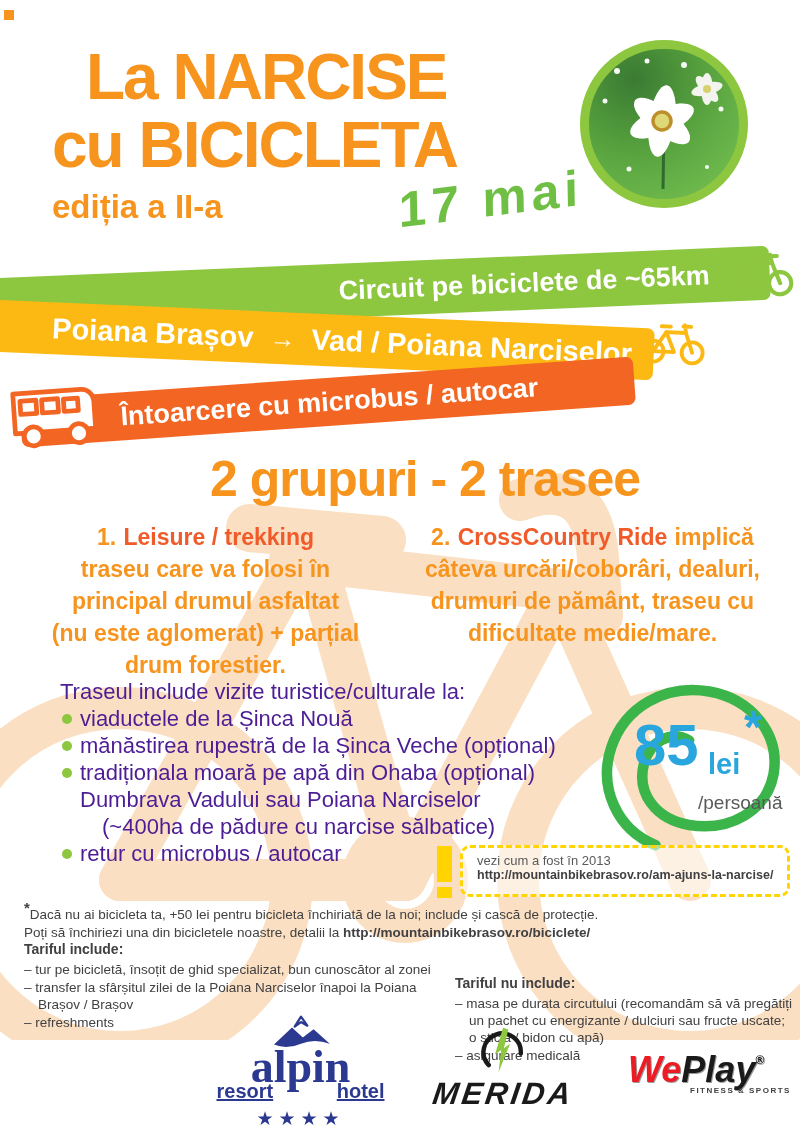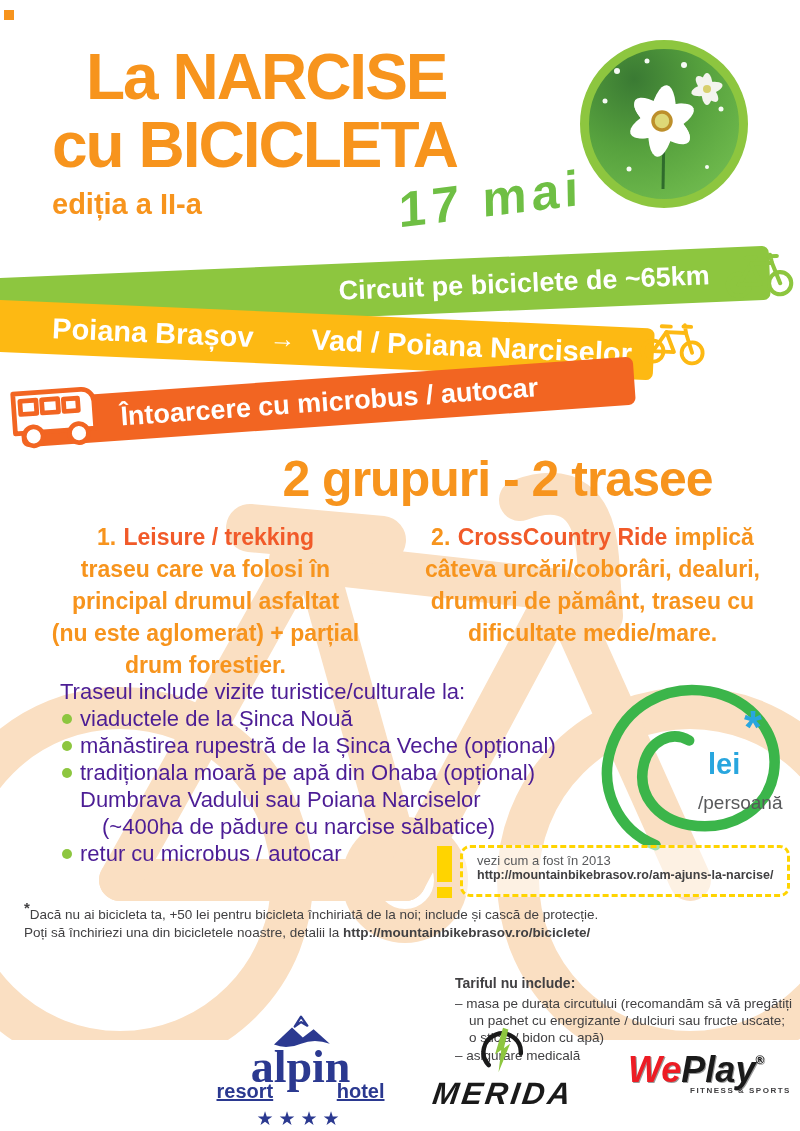--- a/index.html
+++ b/index.html
@@ -9,21 +9,21 @@
   
   .watermark{position:absolute;left:-80px;top:400px;width:960px;height:640px;z-index:0;}
 
   .corner-square{position:absolute;left:4px;top:10px;width:10px;height:10px;background:#f7941d;}
 
   
   .title{position:absolute;margin:0;color:#f7941d;font-weight:bold;font-size:64px;
          letter-spacing:-2px;line-height:66px;z-index:2;}
   .title.l1{left:86px;top:44px;}
   .title.l2{left:52px;top:112px;}
-  .edition{position:absolute;left:52px;top:188px;color:#f7941d;font-weight:bold;font-size:29px;z-index:2;}
+  .edition{position:absolute;left:52px;top:188px;color:#f7941d;font-weight:bold;font-size:33px;z-index:2;}
   .date{position:absolute;left:398px;top:170px;color:#6fbf44;font-weight:bold;font-size:50px;
         letter-spacing:5px;transform:rotate(-7deg) skewX(-6deg);z-index:2;}
   .flower{position:absolute;left:580px;top:40px;width:150px;height:150px;border:9px solid #8dc63f;
           border-radius:50%;overflow:hidden;z-index:3;
           background:radial-gradient(circle at 30% 20%,#3a7a33,#57a23e 45%,#6ab54a 75%,#79c05a);}
   .flower svg{width:100%;height:100%;}
 
   
   .banner{position:absolute;color:#fff;font-weight:bold;display:flex;align-items:center;
           border-radius:7px;z-index:2;white-space:nowrap;}
@@ -34,21 +34,21 @@
   .banner-yellow .arrow{margin:0 16px;font-size:26px;}
   .banner-orange{left:20px;top:378px;width:615px;height:48px;background:#f26522;
                  transform:rotate(-4deg);font-size:27px;padding-left:100px;box-sizing:border-box;}
   .bike-icon{position:absolute;z-index:2;}
   .bike-icon.green{left:722px;top:244px;width:74px;height:58px;color:#8dc63f;transform:rotate(-2.4deg);}
   .bike-icon.yellow{left:638px;top:314px;width:70px;height:55px;color:#fdb913;transform:rotate(2.5deg);}
   .bus-icon{position:absolute;left:6px;top:380px;width:96px;height:70px;color:#f26522;
             transform:rotate(-4deg);z-index:3;}
 
   
-  .groups-heading{position:absolute;left:210px;top:450px;width:575px;text-align:center;
+  .groups-heading{position:absolute;left:210px;top:450px;width:575px;
                   color:#f7941d;font-weight:bold;font-size:50px;letter-spacing:-1px;z-index:2;}
   .col{position:absolute;top:521px;text-align:center;color:#f7941d;font-weight:bold;
        font-size:23px;line-height:32px;z-index:2;}
   .col1{left:38px;width:335px;}
   .col2{left:415px;width:355px;}
   .col .red{color:#f15a29;}
   .col .sp{margin-right:0.32em;}
 
   
   .visits{position:absolute;left:60px;top:678px;color:#4c1d95;font-size:22px;line-height:27px;z-index:2;}
@@ -248,38 +248,45 @@
     <div class="vrow">
       <span class="dot"></span>
       <span>retur cu microbus / autocar</span>
     </div>
   </div>
 
   <svg class="price-circle" viewBox="0 0 200 195">
     <path d="M 97 73 C 78 62 56 74 50 97 C 42 128 62 155 97 161 C 140 168 178 146 185 108
              C 192 66 162 30 118 22 C 72 14 30 38 16 80 C 2 122 22 166 62 182" fill="none" stroke="#3bb54a" stroke-width="11" stroke-linecap="round"></path>
   </svg>
+  <div class="price-num">85</div>
   <div class="price-lei">lei</div>
   <div class="price-star">*</div>
   <div class="price-per">/persoană</div>
 
   <div class="excl">
     <div class="bar"></div>
     <div class="pt"></div>
   </div>
   <div class="note-box">
     <div class="note-line1">vezi cum a fost în 2013</div>
     <div class="note-line2">http://mountainbikebrasov.ro/am-ajuns-la-narcise/</div>
   </div>
 
   <div class="footnote">
     <div class="ln"><sup>*</sup><span>Dacă nu ai bicicleta ta, +50 lei pentru bicicleta închiriată de la noi; include și cască de protecție.</span></div>
     <div class="ln"><span>Poți să închiriezi una din bicicletele noastre, detalii la </span><span class="b">http://mountainbikebrasov.ro/biciclete/</span></div>
   </div>
 
+  <div class="tariff tariff-inc">
+    <div class="head">Tariful include:</div>
+    <div class="item">– tur pe bicicletă, însoțit de ghid specializat, bun cunoscător al zonei</div>
+    <div class="item">– transfer la sfârșitul zilei de la Poiana Narciselor înapoi la Poiana Brașov / Brașov</div>
+    <div class="item">– refreshments</div>
+  </div>
   <div class="tariff tariff-exc">
     <div class="head">Tariful nu include:</div>
     <div class="item">– masa pe durata circutului (recomandăm să vă pregătiți un pachet cu energizante / dulciuri sau fructe uscate; o sticlă / bidon cu apă)</div>
     <div class="item">– asigurare medicală</div>
   </div>
 
   <div class="logo-alpin">
     <svg width="74" height="36" viewBox="0 0 80 40">
       <path d="M40 3 L47 13 L40 9 L33 14 Z" fill="none" stroke="#2b3990" stroke-width="2.5" stroke-linejoin="round"></path>
       <path d="M10 34 L30 15 L42 26 L54 17 L72 33 Q 55 27 40 33 Q 24 40 10 34 Z" fill="#2b3990"></path>

